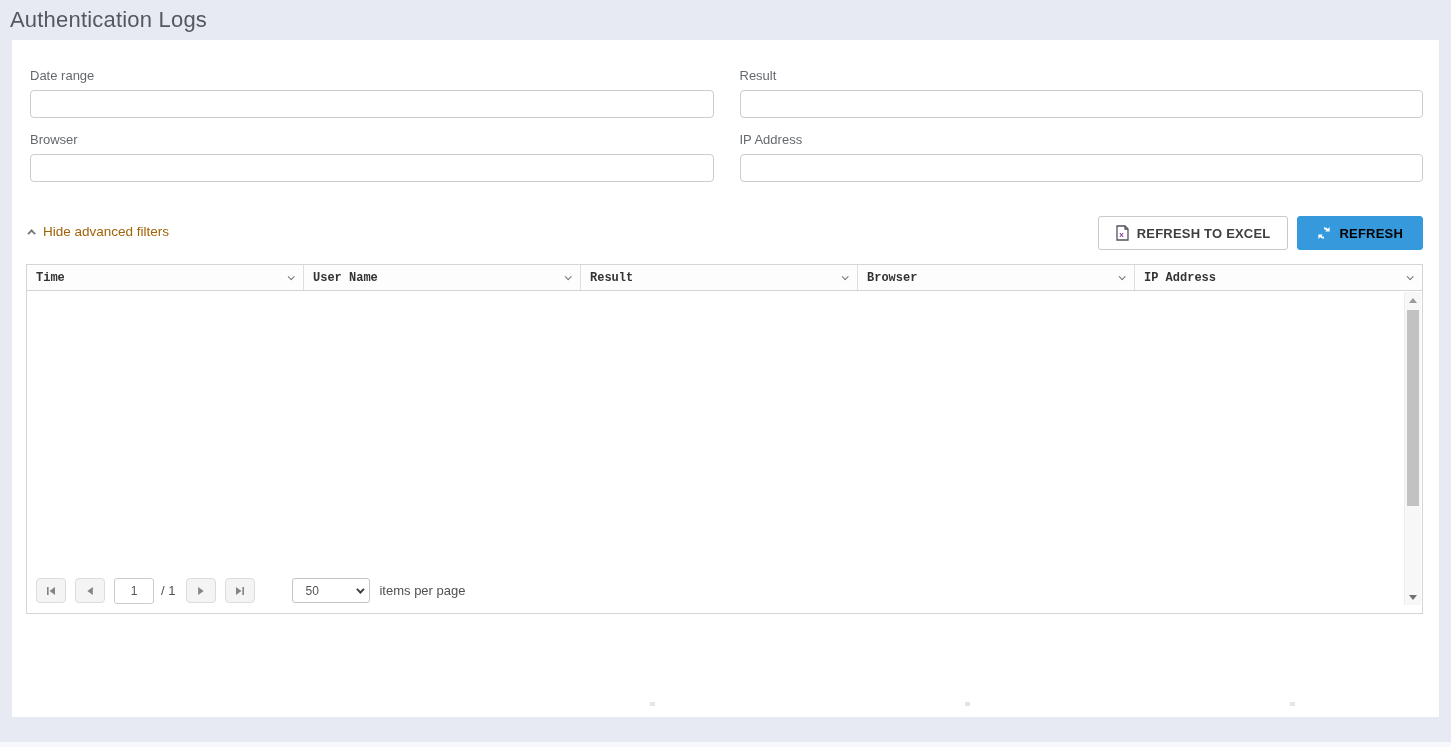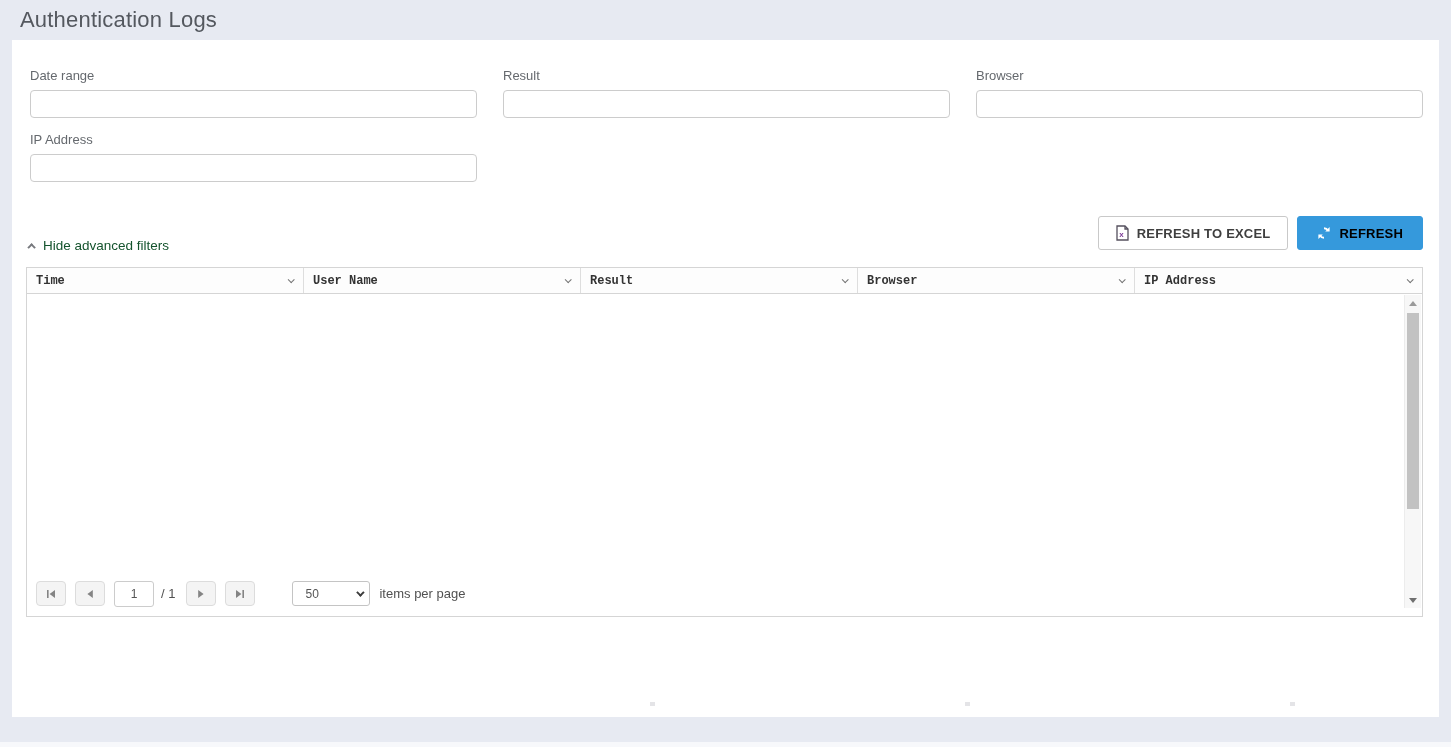--- a/index.html
+++ b/index.html
@@ -8,42 +8,42 @@
     font-family: "Liberation Sans", "DejaVu Sans", sans-serif;
     background: #e7eaf2;
     position: relative;
     overflow: hidden;
     color: #555;
   }
   .topbar {
     height: 40px;
     display: flex;
     align-items: center;
-    padding-left: 20px;
+    padding-left: 10px;
     text-align: center;
   }
   .page-title {
     font-size: 22px;
     font-weight: 400;
     color: #54585f;
     letter-spacing: 0.2px;
   }
   .card {
     position: absolute;
     left: 12px;
     top: 40px;
     width: 1427px;
     height: 677px;
     background: #ffffff;
     padding: 24px 16px 0 14px;
   }
   
   .filter-grid {
     display: grid;
-    grid-template-columns: 1fr 1fr 1fr;
+    grid-template-columns: 1fr 1fr;
     column-gap: 26px;
     padding: 0 0 0 4px;
   }
   .field { margin-bottom: 10px; }
   .field-label {
     display: block;
     font-size: 13px;
     color: #65696e;
     margin: 4px 0 7px 0;
   }
@@ -64,23 +64,23 @@
     justify-content: space-between;
     align-items: flex-start;
     margin-top: 24px;
     padding-left: 4px;
   }
   .toggle-filters {
     display: inline-flex;
     align-items: center;
     gap: 7px;
     font-size: 13.5px;
-    color: #14532d;
-    cursor: pointer;
-    margin-top: 22px;
+    color: #a16207;
+    cursor: pointer;
+    margin-top: 8px;
     text-decoration: none;
   }
   .chev-up {
     width: 6px; height: 6px;
     border-left: 2px solid #77797e;
     border-top: 2px solid #77797e;
     transform: rotate(45deg) translateY(2px);
     display: inline-block;
   }
   .btn-row { display: flex; gap: 9px; }

